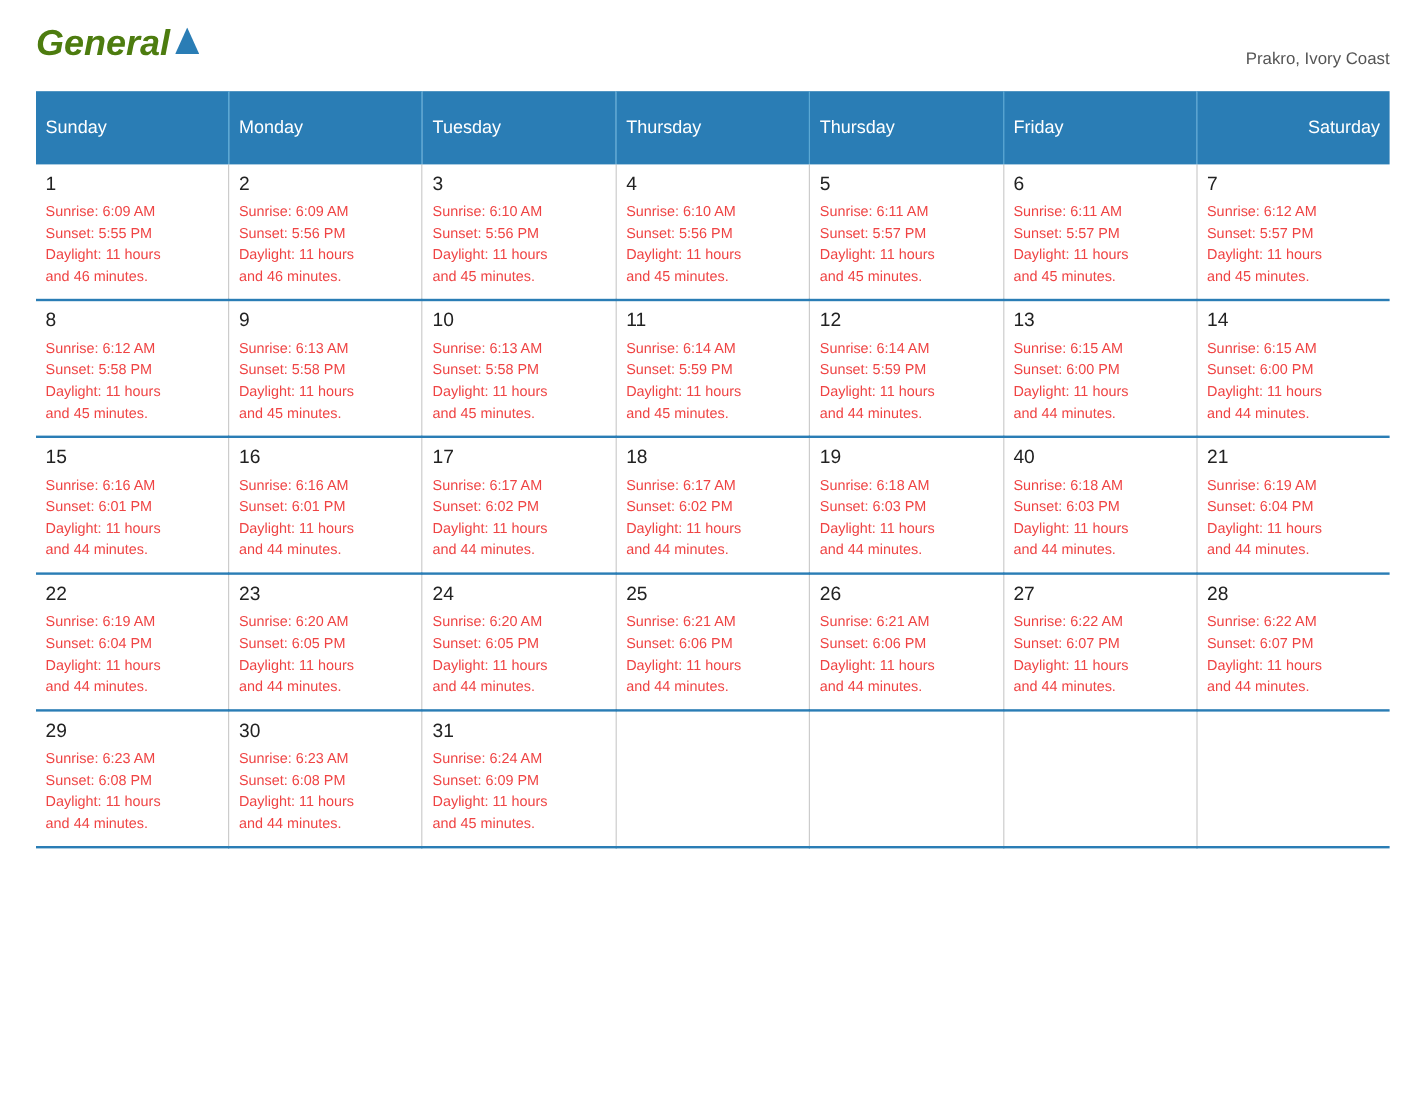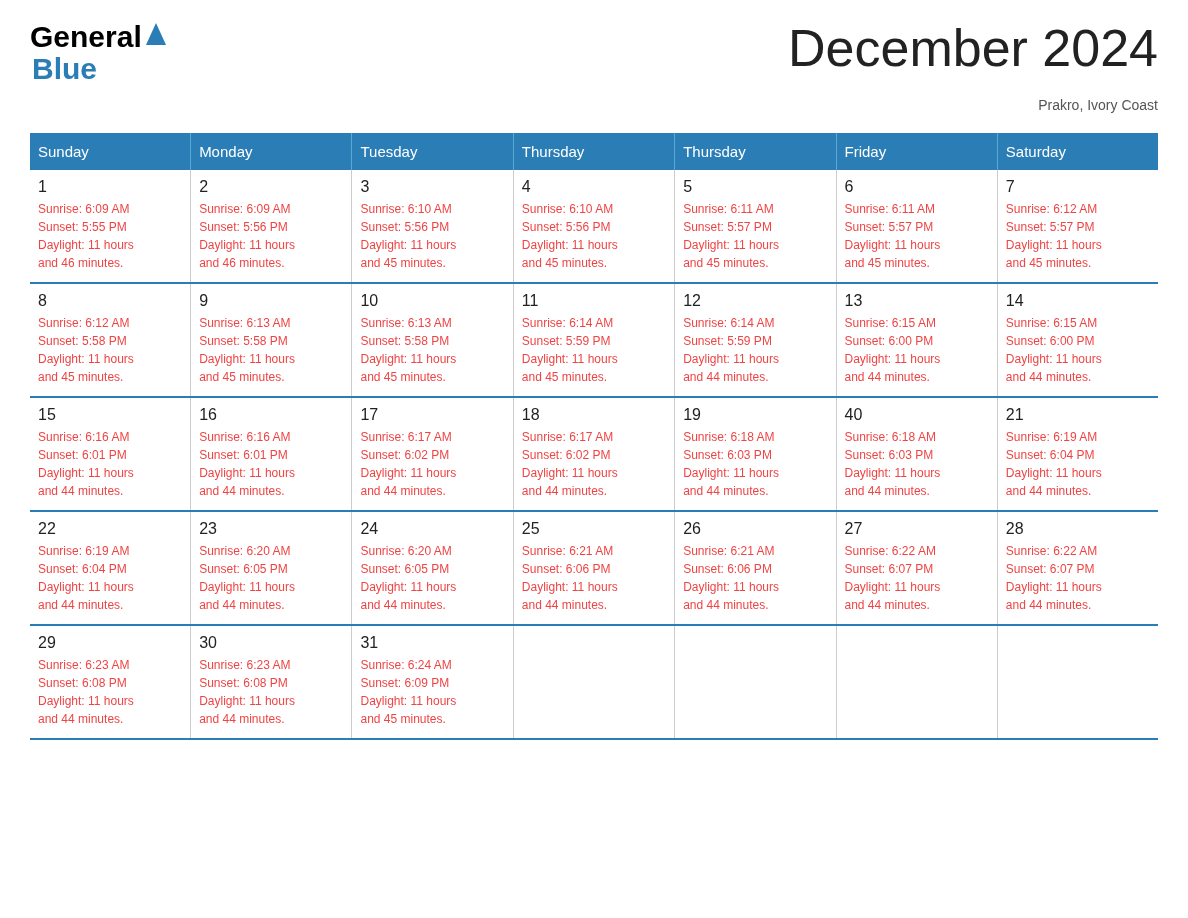--- a/index.html
+++ b/index.html
@@ -34,28 +34,29 @@
     table {
       width: 100%;
       border-collapse: collapse;
       font-size: 13px;
     }
     thead tr {
       background-color: #2a7db5;
       color: #ffffff;
     }
     thead th {
-      padding: 10px 8px;
+      padding: 22px 8px;
       text-align: left;
       font-weight: normal;
       font-size: 15px;
       border-right: 1px solid #5ba8d4;
     }
     thead th:last-child {
       border-right: none;
+      text-align: right;
     }
     tbody tr {
       border-bottom: 2px solid #2a7db5;
     }
     tbody td {
       padding: 8px 8px 10px 8px;
       vertical-align: top;
       border-right: 1px solid #ccc;
       height: 110px;
     }
@@ -78,21 +79,22 @@
       display: flex;
       flex-direction: column;
     }
     .logo-top-row {
       display: flex;
       align-items: center;
     }
     .logo-general {
       font-size: 30px;
       font-weight: bold;
-      color: #000000;
+      color: #4d7c0f;
+      font-style: italic;
     }
     .logo-blue-word {
       font-size: 30px;
       font-weight: bold;
       color: #2a7db5;
       margin-left: 2px;
     }
   </style>
 </head>
 <body>
@@ -100,26 +102,22 @@
 <div class="header">
   <div class="logo-wrapper">
     <div class="logo-top-row">
       <span class="logo-general">General</span>
       <span style="display:inline-block;margin-left:4px;margin-bottom:2px;">
         <svg width="20" height="22" viewBox="0 0 20 22">
           <polygon points="0,22 10,0 20,22" fill="#2a7db5"></polygon>
         </svg>
       </span>
     </div>
-    <div style="display:flex;align-items:center;margin-top:-2px;">
-      <span class="logo-blue-word">Blue</span>
-    </div>
   </div>
   <div class="title-section">
-    <div class="main-title">December 2024</div>
     <div class="subtitle">Prakro, Ivory Coast</div>
   </div>
 </div>
 
 <table>
   <thead>
     <tr>
     <th>Sunday</th>
         <th>Monday</th>
         <th>Tuesday</th>

